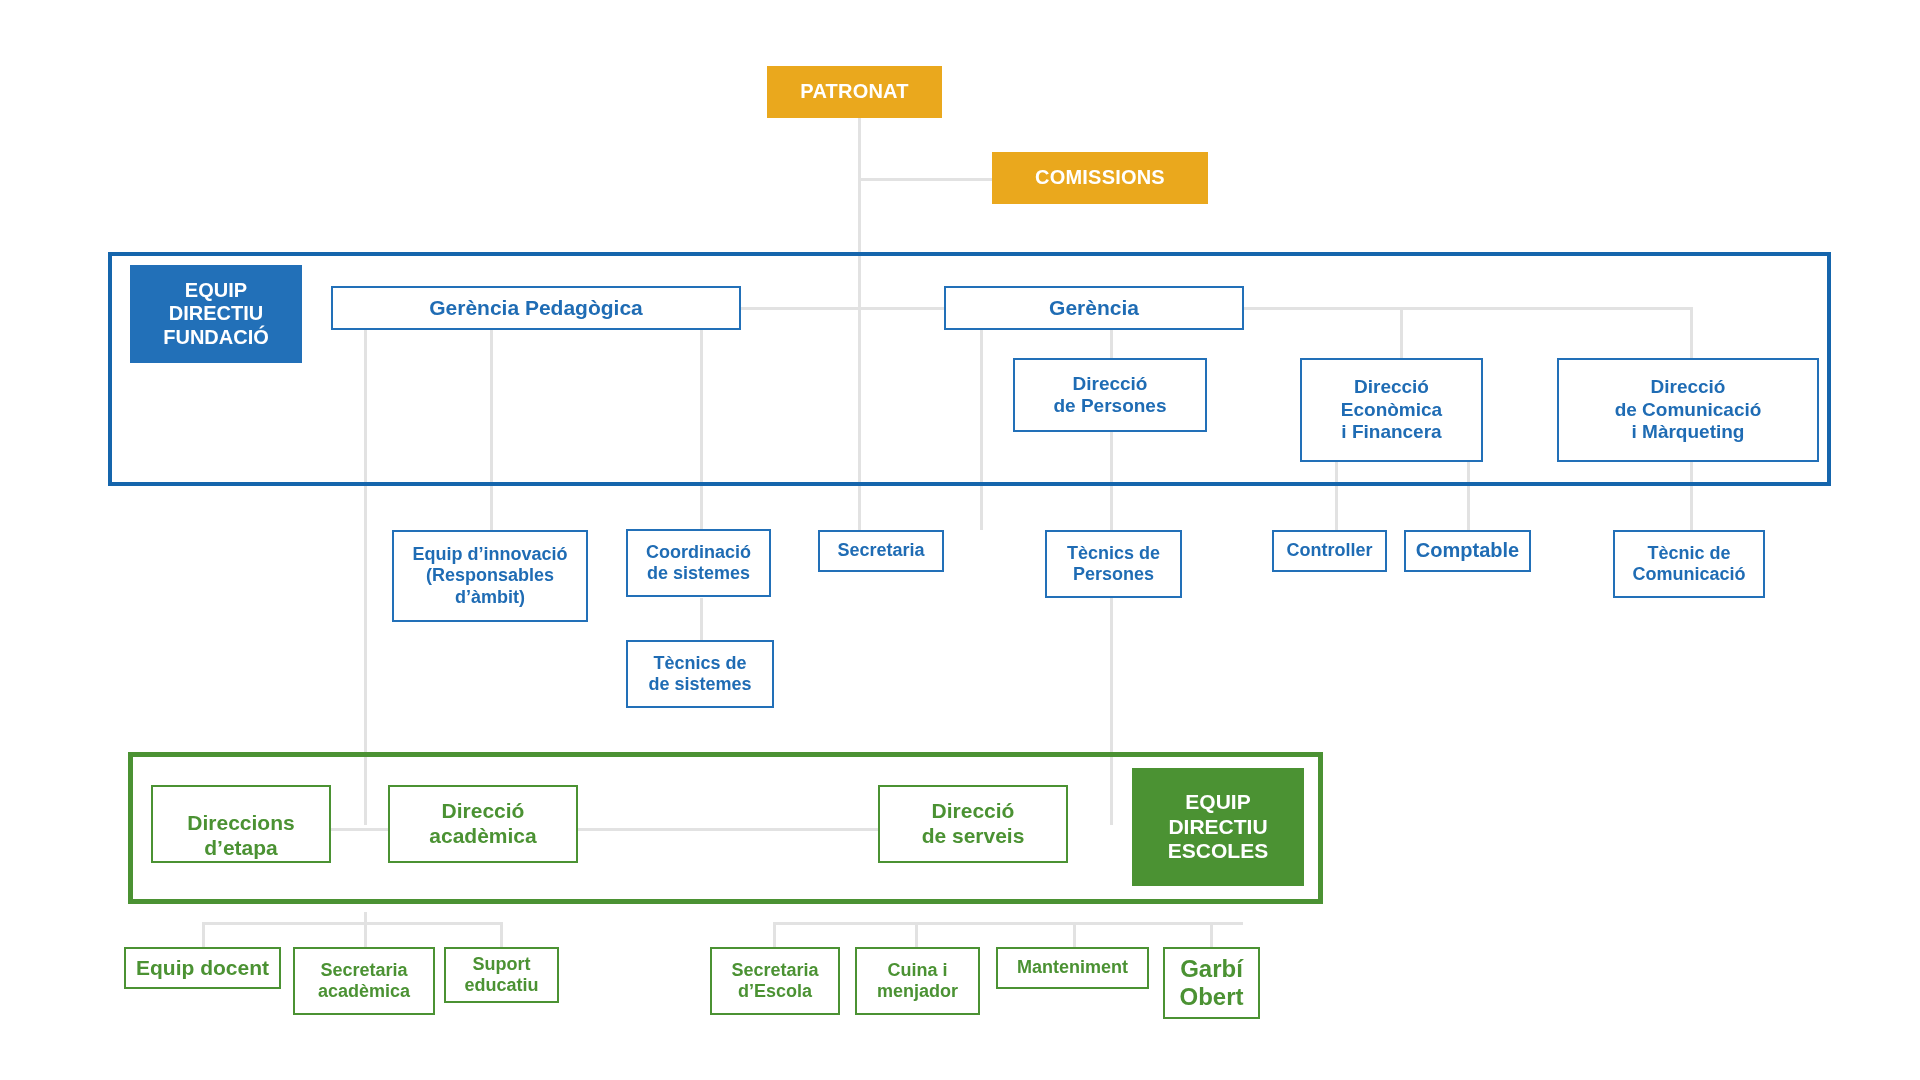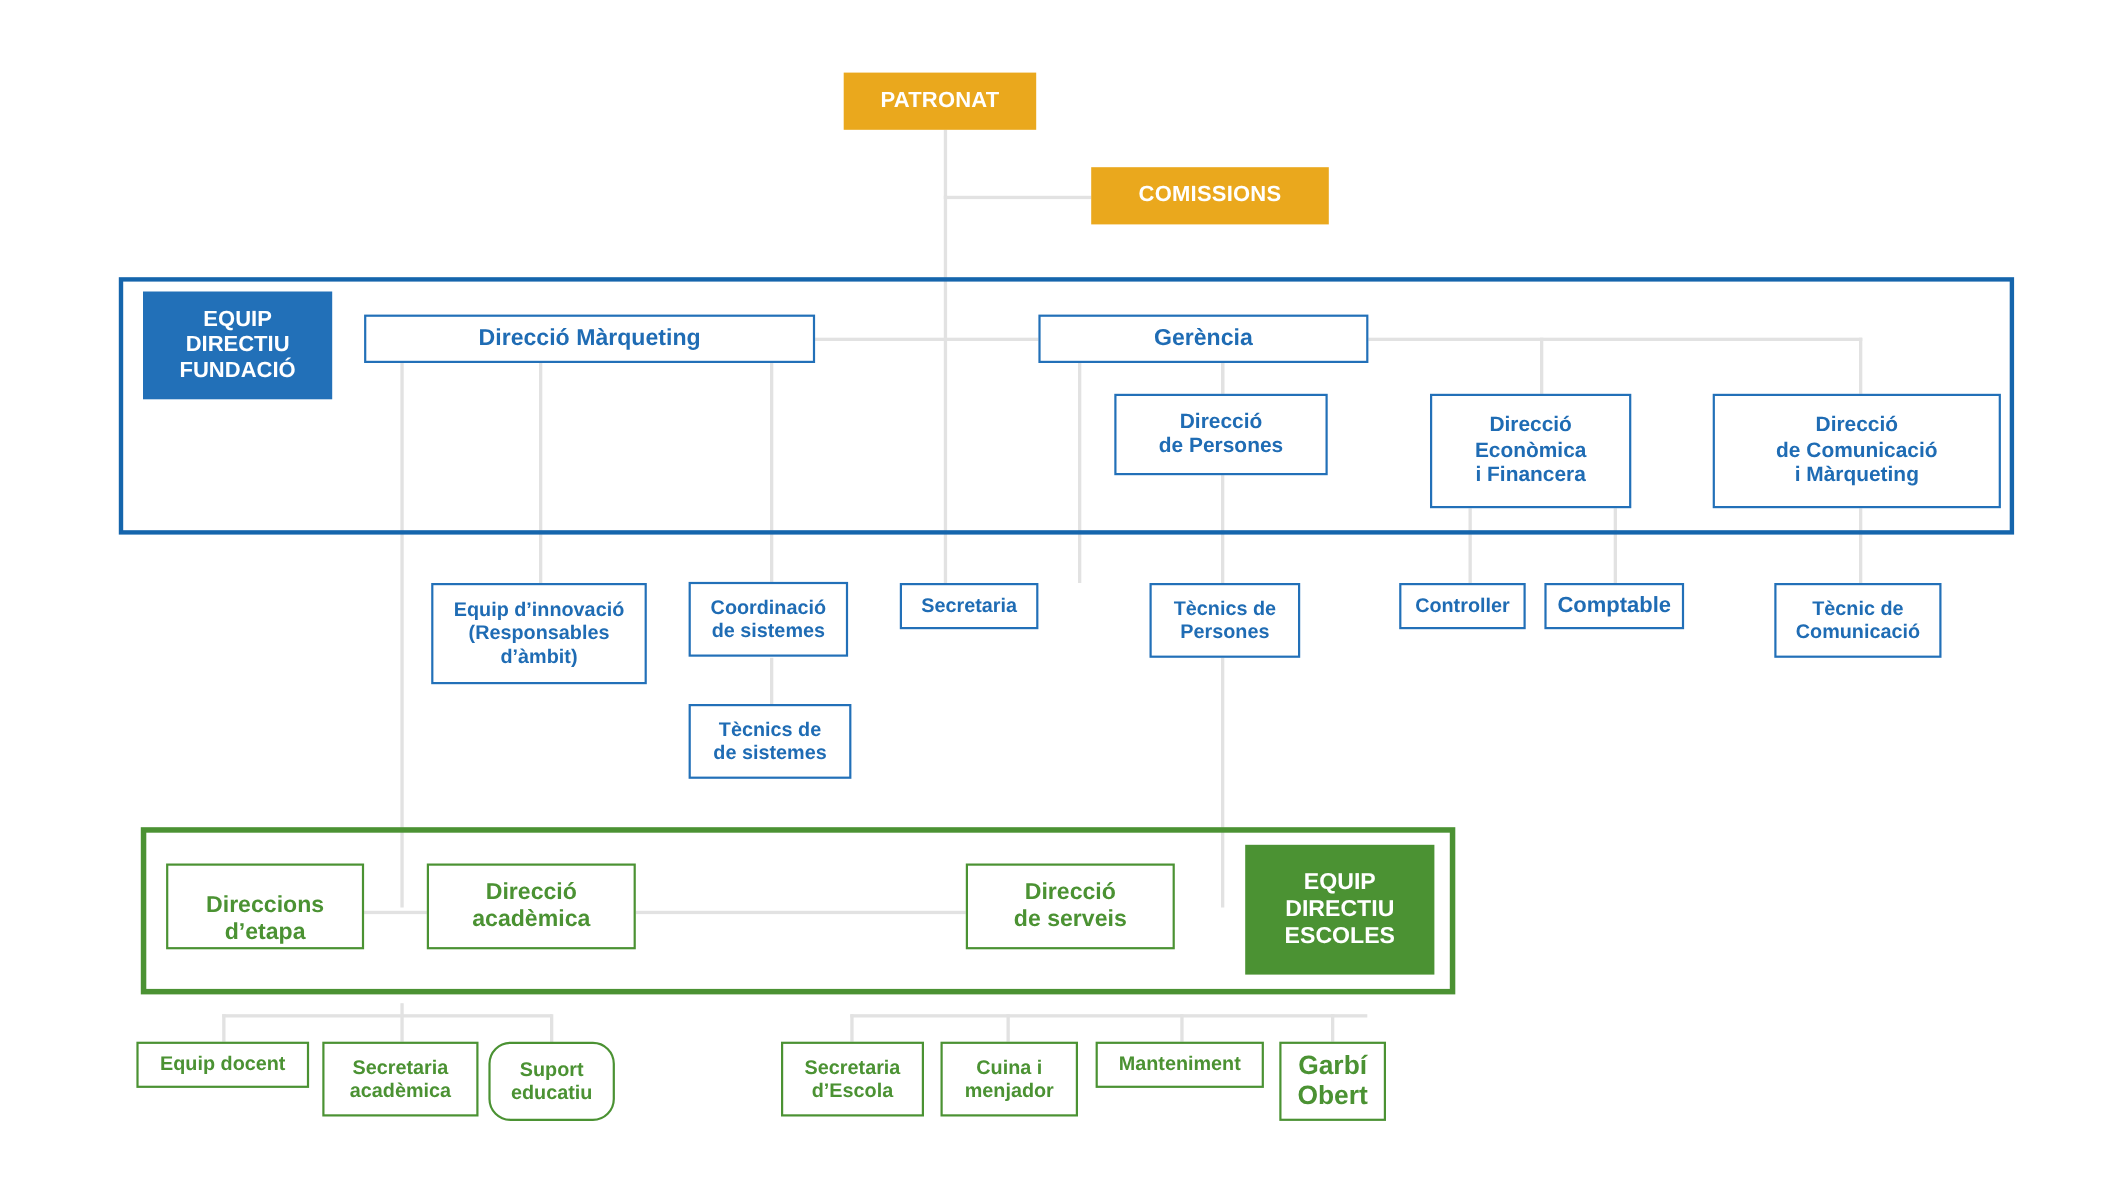--- a/index.html
+++ b/index.html
@@ -86,21 +86,21 @@
     <span class="t">COMISSIONS</span>
   </div>
 
   <div class="node chip-blue" style="left:130px;top:265px;width:172px;height:98px;font-size:20px;">
     <span class="t">EQUIP
 DIRECTIU
 FUNDACIÓ</span>
   </div>
 
   <div class="node box-blue" style="left:331px;top:286px;width:410px;height:44px;font-size:21px;">
-    <span class="t">Direcció Màrqueting</span>
+    <span class="t">Gerència Pedagògica</span>
   </div>
 
   <div class="node box-blue" style="left:944px;top:286px;width:300px;height:44px;font-size:21px;">
     <span class="t">Gerència</span>
   </div>
 
   <div class="node box-blue" style="left:1013px;top:358px;width:194px;height:74px;font-size:19px;">
     <span class="t">Direcció
 de Persones</span>
   </div>
@@ -169,30 +169,30 @@
     <span class="t">Direcció
 de serveis</span>
   </div>
 
   <div class="node chip-green" style="left:1132px;top:768px;width:172px;height:118px;font-size:21px;">
     <span class="t">EQUIP
 DIRECTIU
 ESCOLES</span>
   </div>
 
-  <div class="node box-green" style="left:124px;top:947px;width:157px;height:42px;font-size:18px;">
+  <div class="node box-green" style="left:124px;top:947px;width:157px;height:42px;font-size:21px;">
     <span class="t">Equip docent</span>
   </div>
 
   <div class="node box-green" style="left:293px;top:947px;width:142px;height:68px;font-size:18px;">
     <span class="t">Secretaria
 acadèmica</span>
   </div>
 
-  <div class="node box-green" style="left:444px;top:947px;width:115px;height:72px;font-size:18px;border-radius:20px;">
+  <div class="node box-green" style="left:444px;top:947px;width:115px;height:56px;font-size:18px;">
     <span class="t">Suport
 educatiu</span>
   </div>
 
   <div class="node box-green" style="left:710px;top:947px;width:130px;height:68px;font-size:18px;">
     <span class="t">Secretaria
 d’Escola</span>
   </div>
 
   <div class="node box-green" style="left:855px;top:947px;width:125px;height:68px;font-size:18px;">

